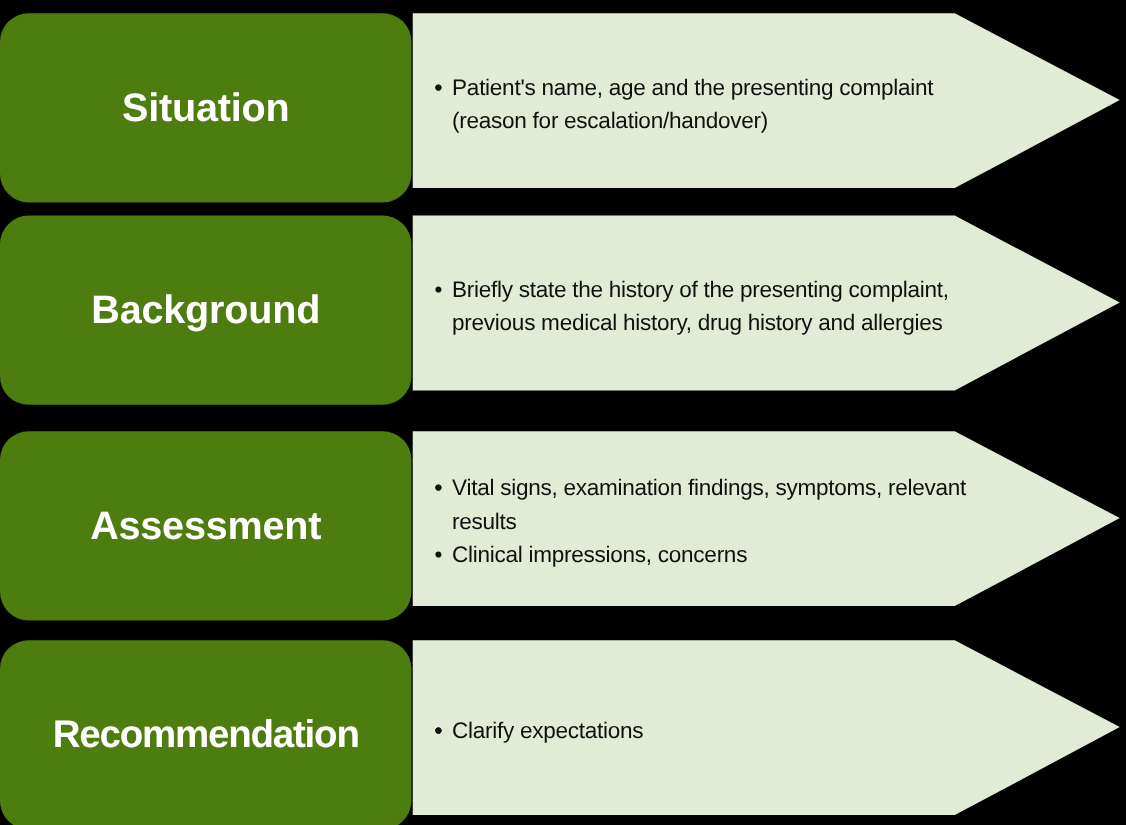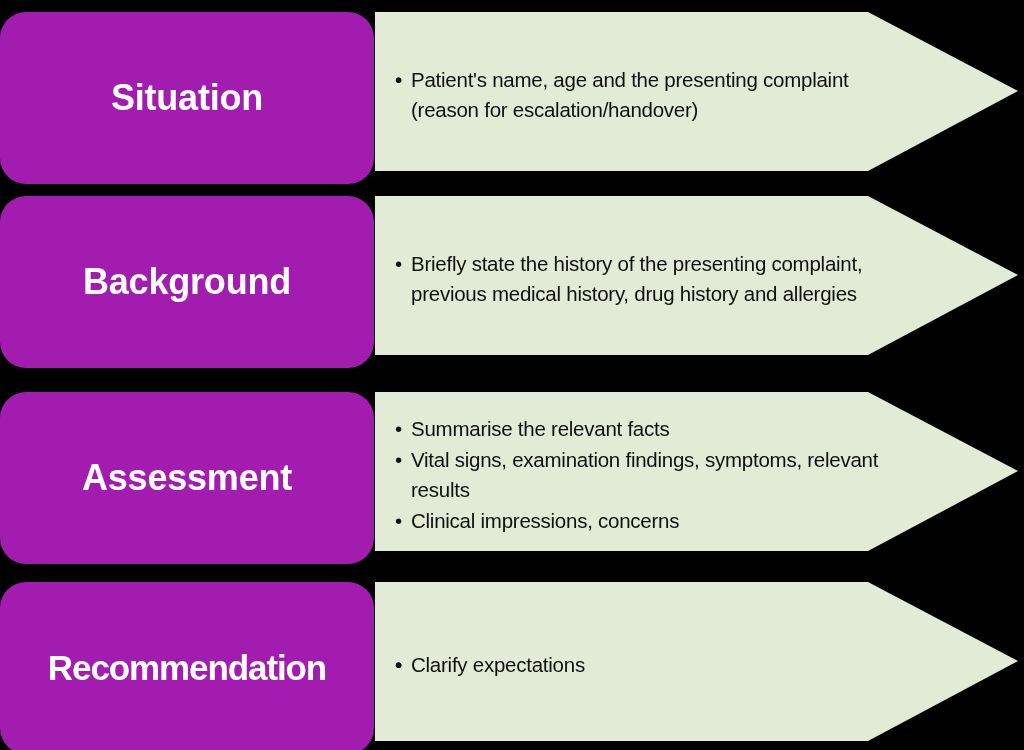--- a/index.html
+++ b/index.html
@@ -28,21 +28,21 @@
     height: 190px;
   }
 
   
   .label-box {
     position: absolute;
     left: 0px;
     top: 12px;
     width: 374px;
     height: 172px;
-    background: #a21caf;
+    background: #4d7c0f;
     border-radius: 26px;
     display: flex;
     align-items: center;
     justify-content: center;
     box-sizing: border-box;
     padding: 0 16px;
   }
   .label-text {
     color: #ffffff;
     font-family: "Liberation Sans", sans-serif;
@@ -150,21 +150,21 @@
     <div class="arrow-band">
       <svg viewBox="0 0 649 190" xmlns="http://www.w3.org/2000/svg" aria-hidden="true">
         <path d="M 0 12 L 493 12 L 643 91 L 493 171 L 0 171 Z" fill="#e1ebd5"></path>
       </svg>
     </div>
     <div class="label-box">
       <span class="label-text">Assessment</span>
     </div>
     <div class="bullets">
       <ul>
-        <li><span class="bullet-dot">•</span><span>Summarise the relevant facts</span></li>
+        <li><span class="bullet-dot">•</span></li>
         <li><span class="bullet-dot">•</span><span>Vital signs, examination findings, symptoms, relevant results</span></li>
         <li><span class="bullet-dot">•</span><span>Clinical impressions, concerns</span></li>
       </ul>
     </div>
   </div>
 
   <div class="sbar-row" style="top:570px;">
     <div class="arrow-band">
       <svg viewBox="0 0 649 190" xmlns="http://www.w3.org/2000/svg" aria-hidden="true">
         <path d="M 0 12 L 493 12 L 643 91 L 493 171 L 0 171 Z" fill="#e1ebd5"></path>

